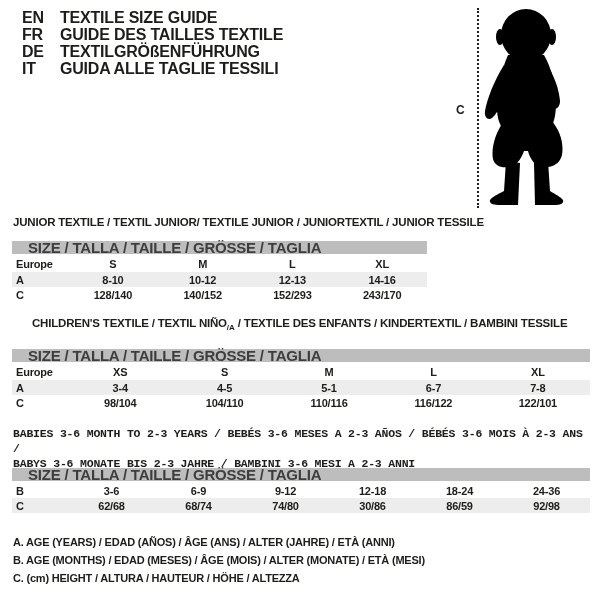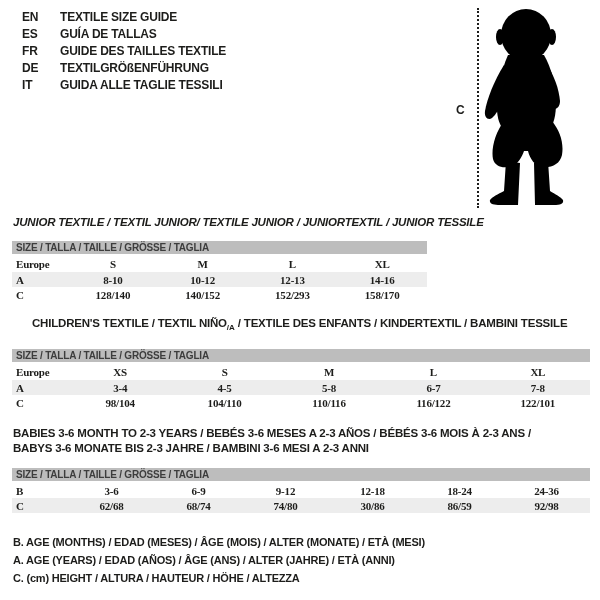--- a/index.html
+++ b/index.html
@@ -2,61 +2,57 @@
 <html><head>
 <meta charset="utf-8">
 <style>
   html,body{margin:0;padding:0;background:#fff;}
   .page{
     position:relative;width:600px;height:600px;background:#ffffff;overflow:hidden;
     font-family:"Liberation Sans","DejaVu Sans",sans-serif;font-weight:bold;
     color:#1d1d1b;letter-spacing:-0.2px;
   }
   
-  .lang{position:absolute;left:22px;top:9px;font-size:12px;line-height:17px;}
+  .lang{position:absolute;left:22px;top:9px;font-size:16px;line-height:17px;}
   .lang-row{display:flex;}
   .lang-code{width:38px;flex:0 0 38px;}
   
   .dotline{position:absolute;left:477px;top:8px;height:200px;width:0;border-left:2px dotted #1d1d1b;}
   .cmark{position:absolute;left:456px;top:103px;font-size:12px;}
   .baby{position:absolute;left:482px;top:9px;}
   
   .sec-title{position:absolute;font-size:11.5px;white-space:nowrap;}
-  #junior-title{left:13px;top:216px;font-style:italic;}
+  #junior-title{left:13px;top:216px;}
   #children-title{left:13px;top:317px;margin-left:19px;}
-  #babies-title{left:13px;top:426px;line-height:15px;white-space:normal;width:578px;}
+  #babies-title{left:13px;top:426px;line-height:15px;white-space:normal;width:578px;font-family:Liberation Mono, monospace;}
   sub{font-size:8px;letter-spacing:0;}
   
   .sg-table{position:absolute;left:12px;font-size:11px;}
   #junior-table{top:241px;width:415px;}
   #children-table{top:349px;width:578px;}
   #babies-table{top:468px;width:578px;}
-  .size-bar{height:13px;background:#bdbdbd;color:#3d3d3d;padding-left:4px;
-    display:flex;align-items:center;margin-bottom:2px;font-size:10px;}
-  .trow{display:flex;height:15px;align-items:center;font-family:Liberation Serif, serif;}
+  .size-bar{height:13px;background:#bdbdbd;color:#3d3d3d;padding-left:16px;
+    display:flex;align-items:center;margin-bottom:2px;font-size:15px;}
+  .trow{display:flex;height:15px;align-items:center;}
   .trow.head{height:16px;}
   .trow.shade{background:#ededed;}
   .tcell{flex:1;text-align:center;}
   .tcell.lbl{flex:0 0 52px;text-align:left;padding-left:4px;}
   
   .legend{position:absolute;left:13px;top:533px;font-size:11px;line-height:18px;}
 </style>
 </head>
 <body>
 
 <div class="page">
 
   <div class="lang">
     <div class="lang-row">
       <span class="lang-code">EN</span>
       <span class="lang-title">TEXTILE SIZE GUIDE</span>
-    </div>
-    <div class="lang-row">
-      <span class="lang-code">ES</span>
-      <span class="lang-title">GUÍA DE TALLAS</span>
     </div>
     <div class="lang-row">
       <span class="lang-code">FR</span>
       <span class="lang-title">GUIDE DES TAILLES TEXTILE</span>
     </div>
     <div class="lang-row">
       <span class="lang-code">DE</span>
       <span class="lang-title">TEXTILGRÖßENFÜHRUNG</span>
     </div>
     <div class="lang-row">
@@ -96,42 +92,42 @@
       <span class="tcell">8-10</span>
       <span class="tcell">10-12</span>
       <span class="tcell">12-13</span>
       <span class="tcell">14-16</span>
     </div>
     <div class="trow">
       <span class="tcell lbl">C</span>
       <span class="tcell">128/140</span>
       <span class="tcell">140/152</span>
       <span class="tcell">152/293</span>
-      <span class="tcell">158/170</span>
+      <span class="tcell">243/170</span>
     </div>
   </div>
 
   <div class="sec-title" id="children-title">
     <span>CHILDREN'S TEXTILE / TEXTIL NIÑO</span><sub>/A</sub><span> / TEXTILE DES ENFANTS / KINDERTEXTIL / BAMBINI TESSILE</span>
   </div>
   <div class="sg-table" id="children-table">
     <div class="size-bar">SIZE / TALLA / TAILLE / GRÖSSE / TAGLIA</div>
     <div class="trow head">
       <span class="tcell lbl">Europe</span>
       <span class="tcell">XS</span>
       <span class="tcell">S</span>
       <span class="tcell">M</span>
       <span class="tcell">L</span>
       <span class="tcell">XL</span>
     </div>
     <div class="trow shade">
       <span class="tcell lbl">A</span>
       <span class="tcell">3-4</span>
       <span class="tcell">4-5</span>
-      <span class="tcell">5-8</span>
+      <span class="tcell">5-1</span>
       <span class="tcell">6-7</span>
       <span class="tcell">7-8</span>
     </div>
     <div class="trow">
       <span class="tcell lbl">C</span>
       <span class="tcell">98/104</span>
       <span class="tcell">104/110</span>
       <span class="tcell">110/116</span>
       <span class="tcell">116/122</span>
       <span class="tcell">122/101</span>
@@ -158,18 +154,18 @@
       <span class="tcell">62/68</span>
       <span class="tcell">68/74</span>
       <span class="tcell">74/80</span>
       <span class="tcell">30/86</span>
       <span class="tcell">86/59</span>
       <span class="tcell">92/98</span>
     </div>
   </div>
 
   <div class="legend">
+    <div>A. AGE (YEARS) / EDAD (AÑOS) / ÂGE (ANS) / ALTER (JAHRE) / ETÀ (ANNI)</div>
     <div>B. AGE (MONTHS) / EDAD (MESES) / ÂGE (MOIS) / ALTER (MONATE) / ETÀ (MESI)</div>
-    <div>A. AGE (YEARS) / EDAD (AÑOS) / ÂGE (ANS) / ALTER (JAHRE) / ETÀ (ANNI)</div>
     <div>C. (cm) HEIGHT / ALTURA / HAUTEUR / HÖHE / ALTEZZA</div>
   </div>
 
 </div>
 
 </body></html>

